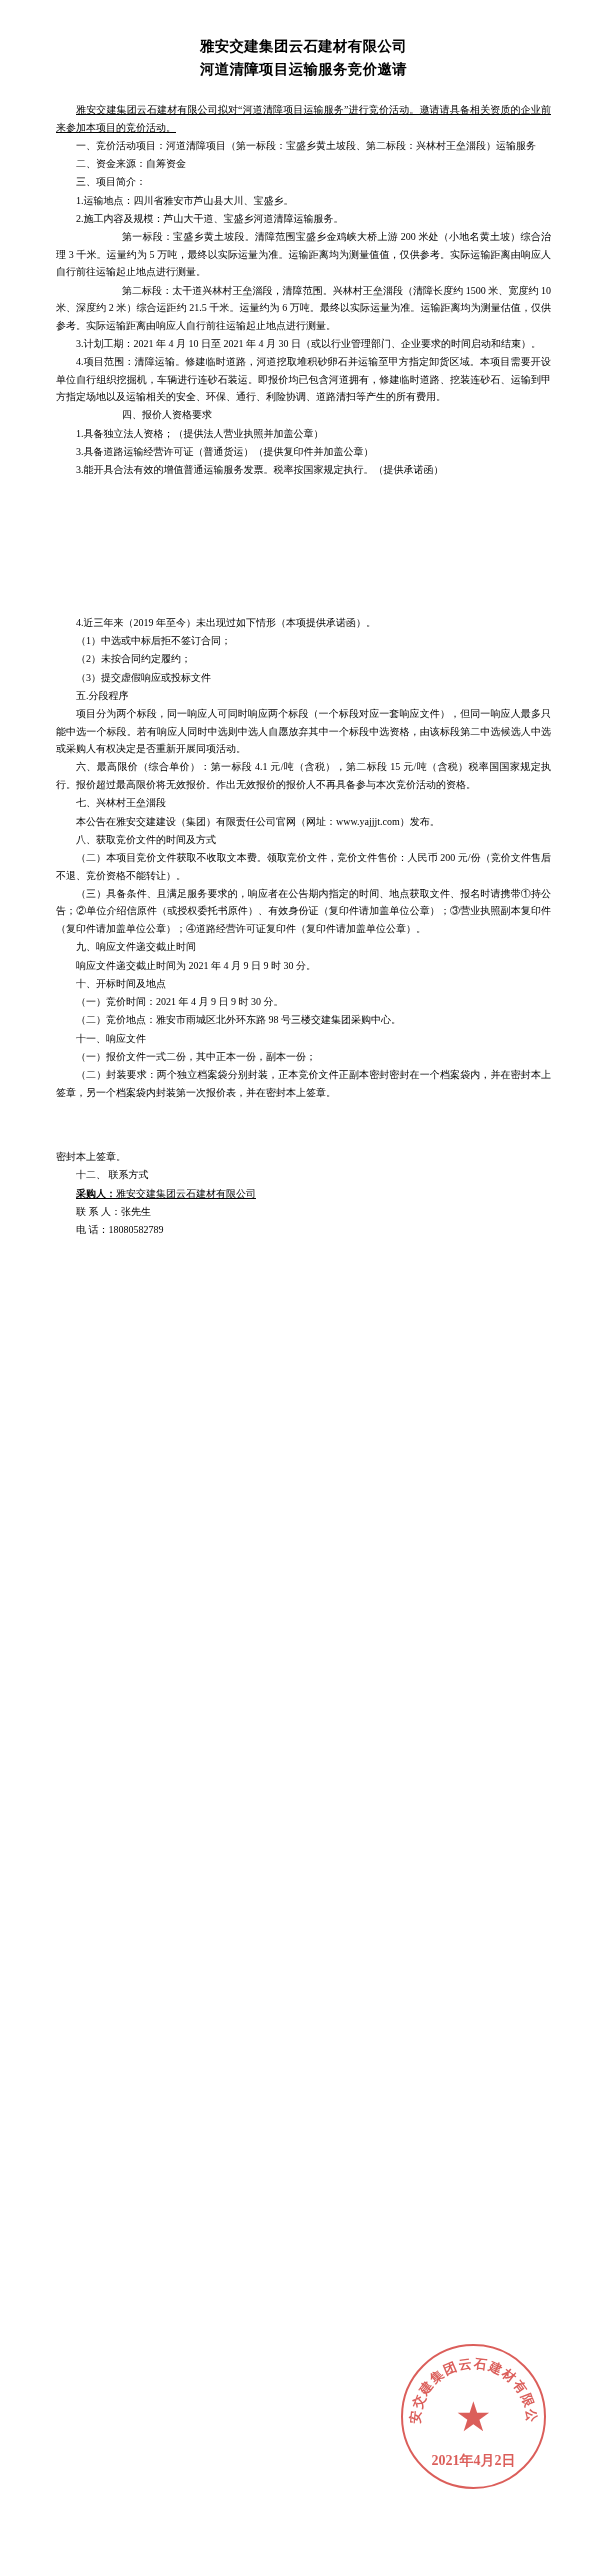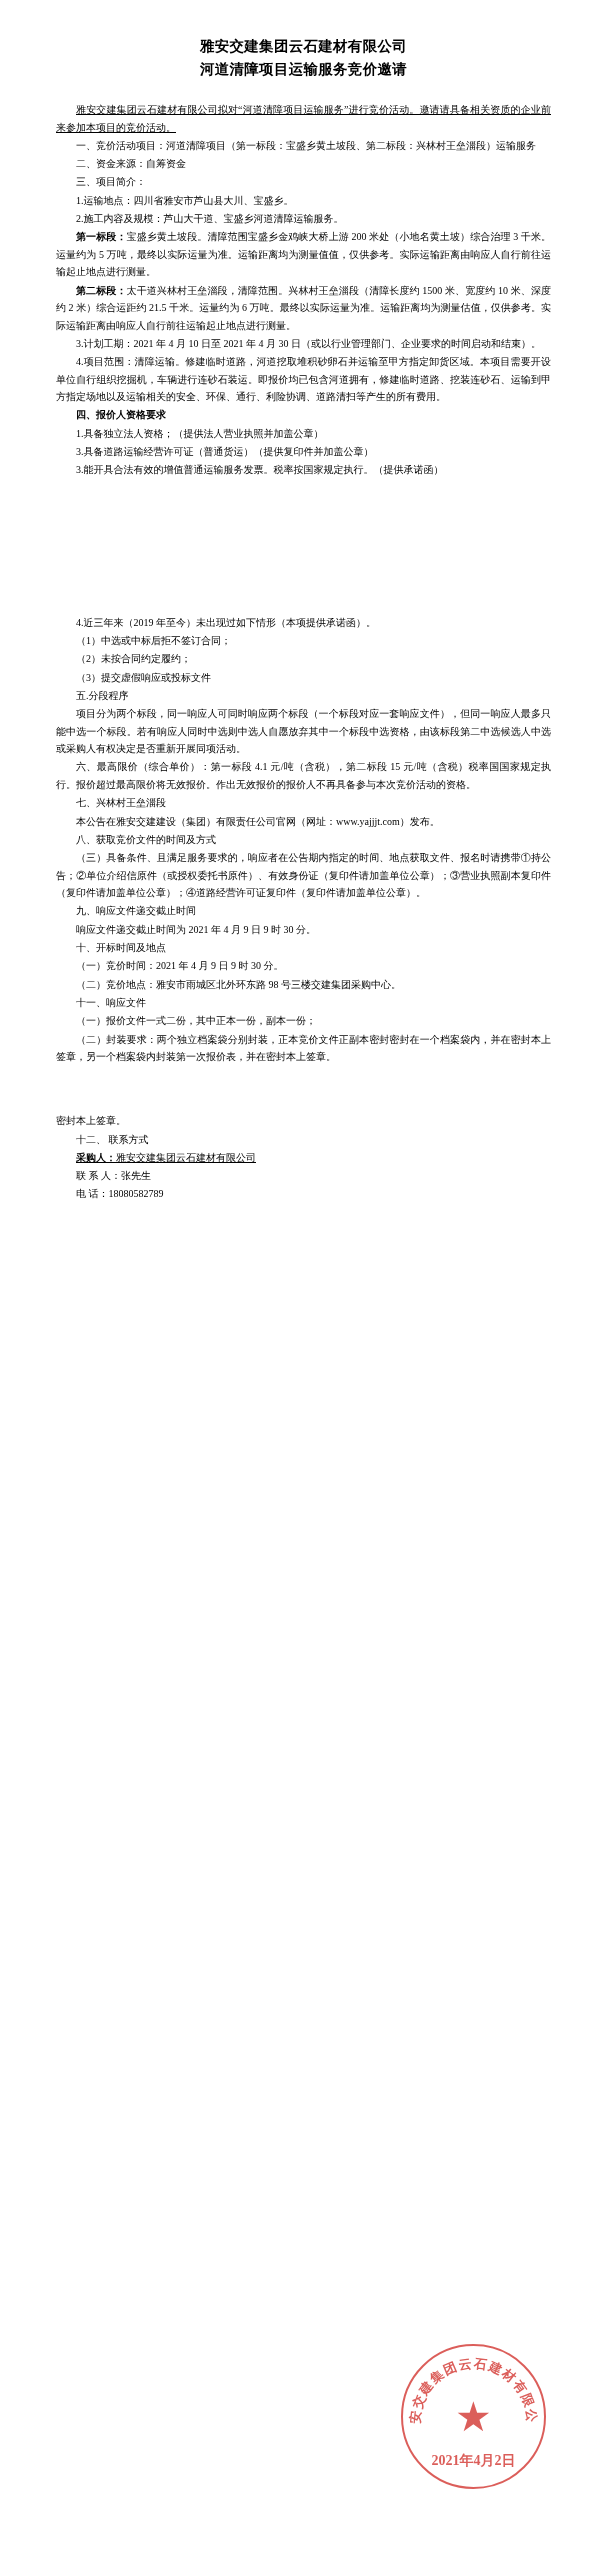--- a/index.html
+++ b/index.html
@@ -25,21 +25,21 @@
   .title .l2{display:block;}
   .body{
     margin-top:20px;
     font-size:10px;
     line-height:17.5px;
     text-align:justify;
   }
   p{margin:0 0 0.8px 0;}
   .ind{text-indent:20px;}
   .u{text-decoration:underline;}
-  .b{font-weight:bold;}
+  .b{font-weight:normal;margin-left:46px;}
   .bu{font-weight:bold;text-decoration:underline;margin-top:39px;}
   .gap-lg{height:134px;}
   .gap-md{height:46px;}
   .seal{
     position:absolute;
     right:65px;
     bottom:91px;
     width:141px;
     height:141px;
     pointer-events:none;
@@ -127,20 +127,21 @@
 
     <p class="ind">五.分段程序</p>
     <p class="ind">项目分为两个标段，同一响应人可同时响应两个标段（一个标段对应一套响应文件），但同一响应人最多只能中选一个标段。若有响应人同时中选则中选人自愿放弃其中一个标段中选资格，由该标段第二中选候选人中选或采购人有权决定是否重新开展同项活动。</p>
 
     <p class="ind">六、最高限价（综合单价）：第一标段 4.1 元/吨（含税），第二标段 15 元/吨（含税）税率国国家规定执行。报价超过最高限价将无效报价。作出无效报价的报价人不再具备参与本次竞价活动的资格。</p>
 
     <p class="ind">七、兴林村王垒淄段</p>
     <p class="ind">本公告在雅安交建建设（集团）有限责任公司官网（网址：www.yajjjt.com）发布。</p>
 
     <p class="ind">八、获取竞价文件的时间及方式</p>
+    <p class="ind">（二）本项目竞价文件获取不收取文本费。领取竞价文件，竞价文件售价：人民币 200 元/份（竞价文件售后不退、竞价资格不能转让）。</p>
     <p class="ind">（三）具备条件、且满足服务要求的，响应者在公告期内指定的时间、地点获取文件、报名时请携带①持公告；②单位介绍信原件（或授权委托书原件）、有效身份证（复印件请加盖单位公章）；③营业执照副本复印件（复印件请加盖单位公章）；④道路经营许可证复印件（复印件请加盖单位公章）。</p>
 
     <p class="ind">九、响应文件递交截止时间</p>
     <p class="ind">响应文件递交截止时间为 2021 年 4 月 9 日 9 时 30 分。</p>
 
     <p class="ind">十、开标时间及地点</p>
     <p class="ind">（一）竞价时间：2021 年 4 月 9 日 9 时 30 分。</p>
     <p class="ind">（二）竞价地点：雅安市雨城区北外环东路 98 号三楼交建集团采购中心。</p>
 
     <p class="ind">十一、响应文件</p>

